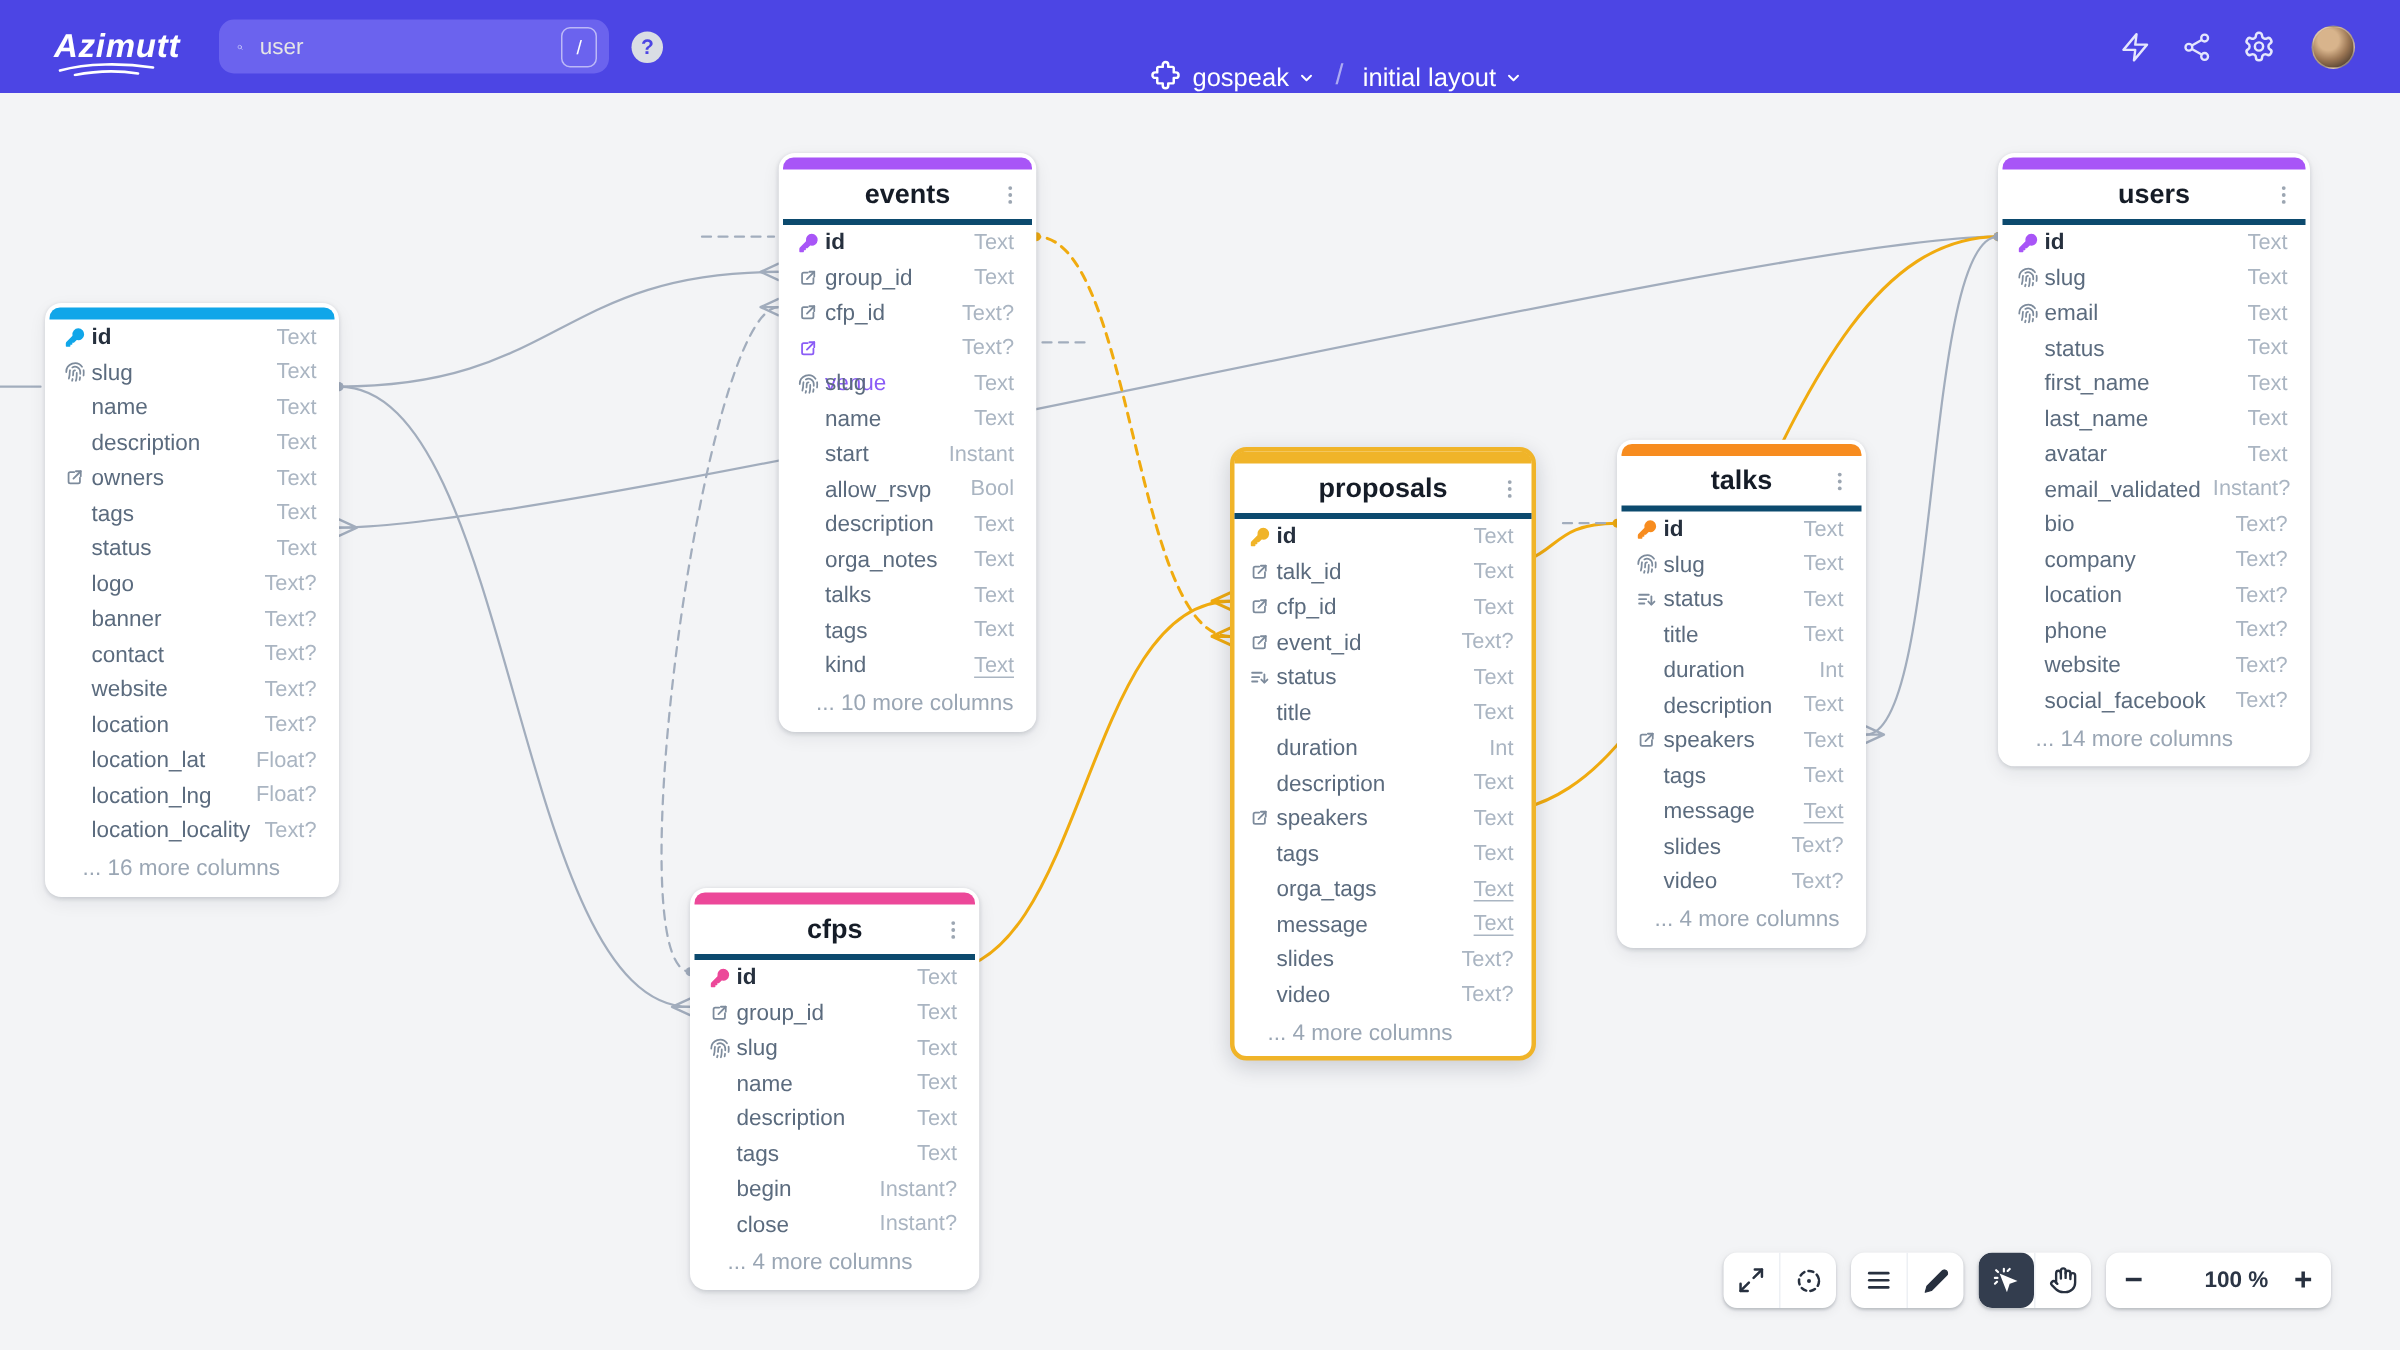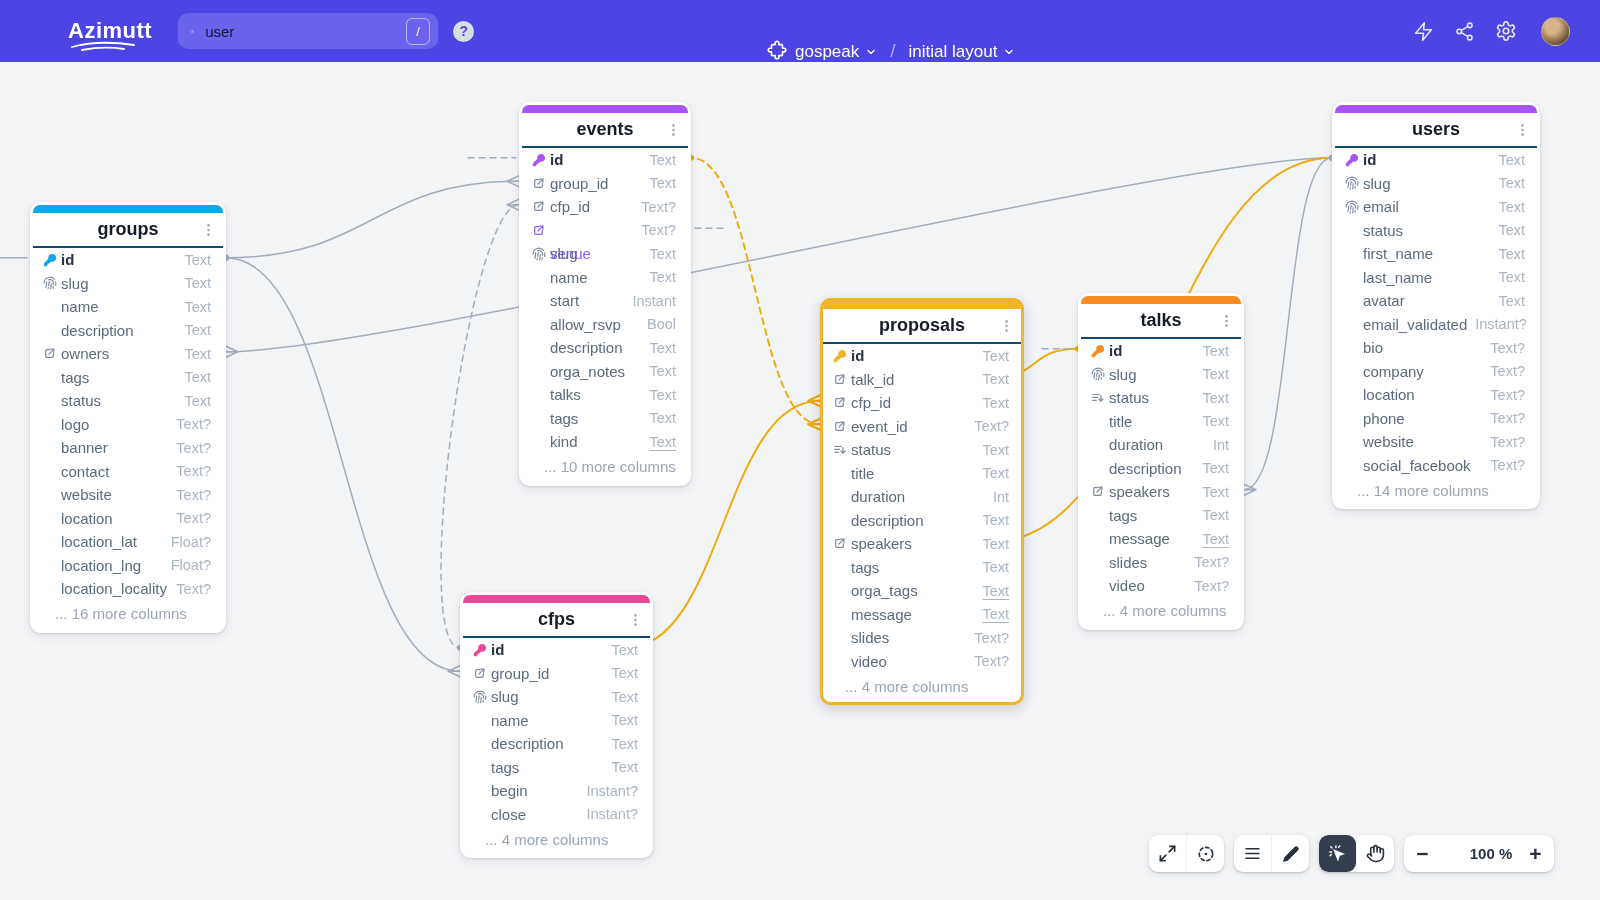--- a/index.html
+++ b/index.html
@@ -1,24 +1,24 @@
 <!DOCTYPE html>
 <html><head>
 <meta charset="utf-8">
 <style>
   html,body{margin:0;padding:0;width:1600px;height:900px;overflow:hidden;
     font-family:"Liberation Sans",sans-serif;background:#f3f4f6;}
   
   .topbar{position:absolute;top:0;left:0;right:0;height:62px;background:#4c45e4;
     display:flex;align-items:center;padding:0 30px 0 36px;box-sizing:border-box;z-index:10;}
-  .logo{color:#fff;font-size:22px;font-weight:700;letter-spacing:.5px;position:relative;line-height:1;margin-left:32px;}
+  .logo{color:#fff;font-size:22px;font-weight:700;font-style:italic;letter-spacing:.5px;position:relative;line-height:1;}
   .logo svg{position:absolute;left:2px;bottom:-9px;}
   .search{margin-left:26px;width:260px;height:36px;background:#6b63ee;border-radius:10px;
     display:flex;align-items:center;padding:0 8px 0 12px;box-sizing:border-box;}
-  .search input{background:transparent;border:none;outline:none;color:#0f172a;font-size:15px;flex:1;
+  .search input{background:transparent;border:none;outline:none;color:#e5e5e5;font-size:15px;flex:1;
     font-family:"Liberation Sans",sans-serif;}
   .kbd{width:22px;height:25px;border:1.5px solid rgba(255,255,255,.55);border-radius:6px;color:#fff;
     display:flex;align-items:center;justify-content:center;font-size:13px;flex:none;}
   .help{width:21px;height:21px;border-radius:50%;background:#d9dde4;color:#4c45e4;font-weight:700;
     font-size:14px;display:flex;align-items:center;justify-content:center;margin-left:15px;cursor:pointer;}
   .crumbs{position:absolute;left:766px;top:0;height:62px;display:flex;align-items:flex-end;gap:7px;color:#fff;font-size:17px;}
   .crumbs .sep{color:rgba(255,255,255,.55);font-size:19px;margin:0 6px;}
   .crumb{display:flex;align-items:center;gap:6px;cursor:pointer;}
   .tb-icons{margin-left:auto;display:flex;align-items:center;gap:20px;}
   .tb-icons svg{display:block;cursor:pointer;}
@@ -28,21 +28,21 @@
   
   #diagram{position:absolute;inset:0;}
   #rel-svg{position:absolute;top:0;left:0;z-index:1;}
   
   .tbl{position:absolute;background:#fff;border-radius:11px;border:3px solid transparent;
     box-sizing:border-box;z-index:2;cursor:pointer;
     box-shadow:0 1px 3px rgba(15,23,42,.14),0 4px 12px rgba(15,23,42,.07);}
   .tbl.selected{border-color:#f0b429;box-shadow:0 4px 14px rgba(15,23,42,.18);}
   .tbl-bar{height:8px;border-radius:7px 7px 0 0;}
   .tbl-head{height:33px;display:flex;align-items:center;justify-content:center;position:relative;
-    border-bottom:2px solid #0c4a6e;}
+    border-bottom:4px solid #0c4a6e;}
   .tbl-title{font-size:18px;font-weight:700;color:#151c27;}
   .tbl-menu{position:absolute;right:6px;top:50%;transform:translateY(-50%);display:flex;}
   .col-row{height:23.5px;display:flex;align-items:center;padding:0 12px 0 6px;white-space:nowrap;}
   .col-icon{width:21px;height:15px;display:flex;align-items:center;justify-content:center;flex:none;margin-right:1px;}
   .col-name{font-size:15px;color:#5b6b7e;}
   .col-name.pk{font-weight:700;color:#26303e;}
   .col-name.hl{color:#8b5cf6;margin-top:47px;}
   .col-type{margin-left:auto;font-size:14.5px;color:#aab5c2;padding-left:8px;}
   .col-type.u{text-decoration:underline;text-underline-offset:2.5px;}
   .tbl-more{height:26px;display:flex;align-items:center;padding:0 10px 3px 22px;color:#9aa6b4;font-size:15px;}
@@ -144,30 +144,20 @@
       <path d="M1244,484.25 L1256,489.75 M1244,489.75 L1256,489.75 M1244,495.25 L1256,489.75" fill="none" stroke="#a2adbd" stroke-width="1.5" stroke-linecap="round"></path>
       <circle cx="1332" cy="157.75" r="3" fill="#a2adbd"></circle>
       <path d="M0,257.75 L27,257.75" fill="none" stroke="#a2adbd" stroke-width="1.5" stroke-linecap="round"></path>
       <path d="M468,157.75 L516,157.75" fill="none" stroke="#a2adbd" stroke-width="1.5" stroke-linecap="round" stroke-dasharray="6 5"></path>
       <path d="M723,228.25 L694,228.25" fill="none" stroke="#a2adbd" stroke-width="1.5" stroke-linecap="round" stroke-dasharray="6 5"></path>
       <path d="M1042,348.75 L1075,348.75" fill="none" stroke="#a2adbd" stroke-width="1.5" stroke-linecap="round" stroke-dasharray="6 5"></path>
     </svg>
   <div id="tables">
       <div class="tbl" style="left: 30px; top: 202px; width: 196px;">
         <div class="tbl-bar" style="background:#10a6e9"></div>
-        <div class="tbl-head">
-          <span class="tbl-title">groups</span>
-          <span class="tbl-menu">
-            <svg width="17" height="17" viewBox="0 0 24 24" fill="#9ca6b2">
-              <circle cx="12" cy="5.5" r="1.8"></circle>
-              <circle cx="12" cy="12" r="1.8"></circle>
-              <circle cx="12" cy="18.5" r="1.8"></circle>
-            </svg>
-          </span>
-        </div>
         <div class="tbl-cols">
           <div class="col-row">
             <span class="col-icon">
               <svg width="14" height="14" viewBox="0 0 24 24">
                 <path fill="#10a6e9" d="M15.75 1.5a6.75 6.75 0 0 0-6.651 7.906c.067.39-.032.717-.221.906l-6.5 6.499a3 3 0 0 0-.878 2.121v2.818c0 .414.336.75.75.75H6a.75.75 0 0 0 .75-.75v-1.5h1.5A.75.75 0 0 0 9 19.5V18h1.5a.75.75 0 0 0 .53-.22l2.658-2.658c.19-.189.517-.288.906-.22A6.75 6.75 0 1 0 15.75 1.5Zm0 3a.75.75 0 0 0 0 1.5A2.25 2.25 0 0 1 18 8.25a.75.75 0 0 0 1.5 0 3.75 3.75 0 0 0-3.75-3.75Z"></path>
               </svg>
             </span>
             <span class="col-name pk">id</span>
             <span class="col-type">Text</span>
           </div>

